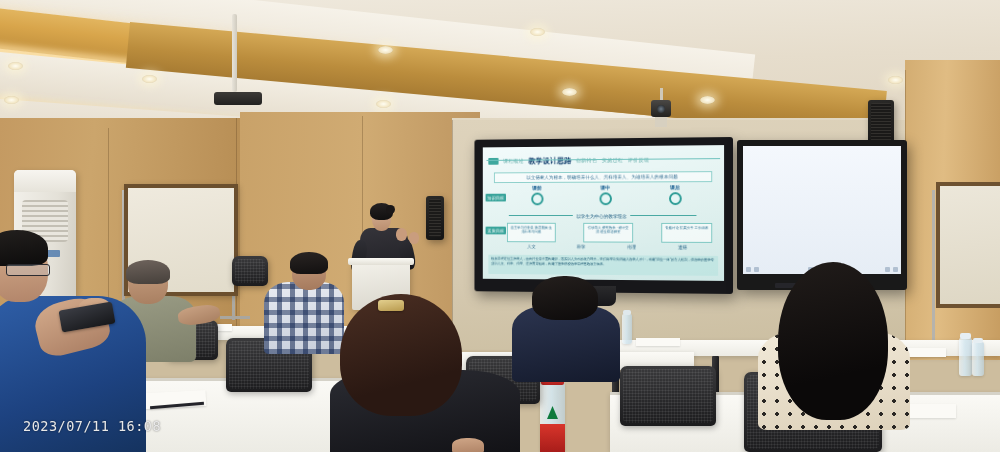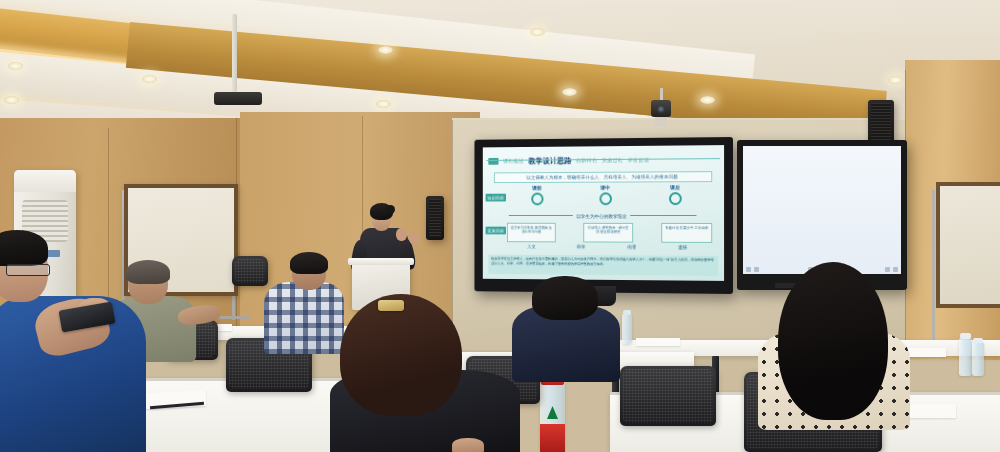--- a/index.html
+++ b/index.html
@@ -503,14 +503,15 @@
       border:1.6px solid #2b2b30;border-radius:3px;background:rgba(210,225,240,.28);"></div>
     <div style="position:absolute;left:36px;top:300px;width:72px;height:52px;border-radius:40% 46% 30% 30%;
       background:linear-gradient(170deg,#d2a98a,#ac8065);transform:rotate(-14deg);"></div>
     <div style="position:absolute;left:78px;top:298px;width:34px;height:30px;border-radius:40%;
       background:linear-gradient(175deg,#d6ae8d,#b0846a);"></div>
     <div style="position:absolute;left:60px;top:306px;width:54px;height:22px;border-radius:3px;
       background:linear-gradient(170deg,#3b3d44,#16171a);transform:rotate(-10deg);
       box-shadow:0 1px 3px rgba(0,0,0,.35);"></div>
   </div>
 
+  <div class="ts">2023/07/11 16:08</div>
 
 </div>
 
 </body></html>

